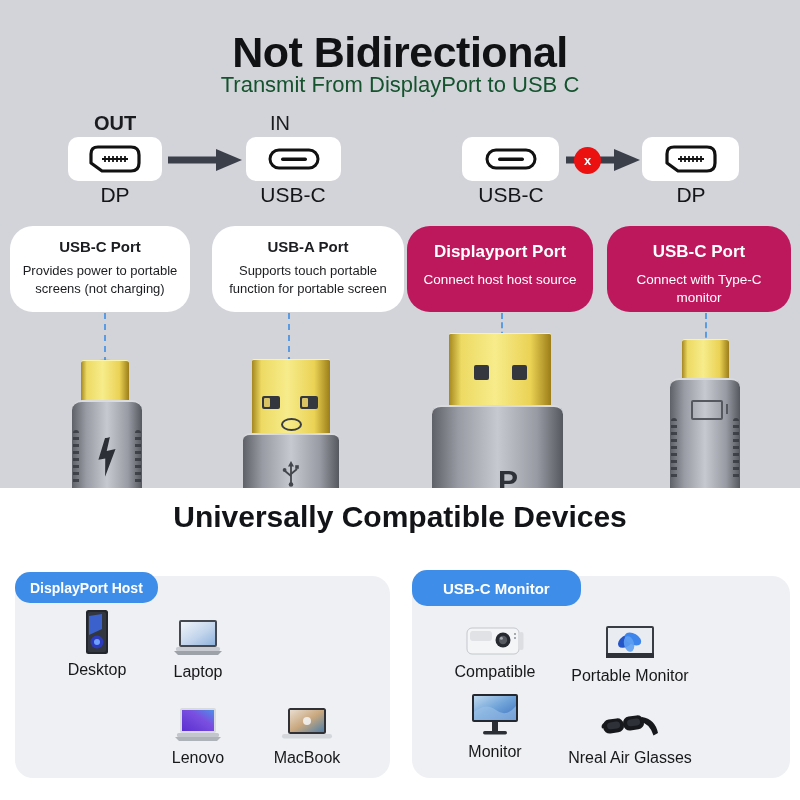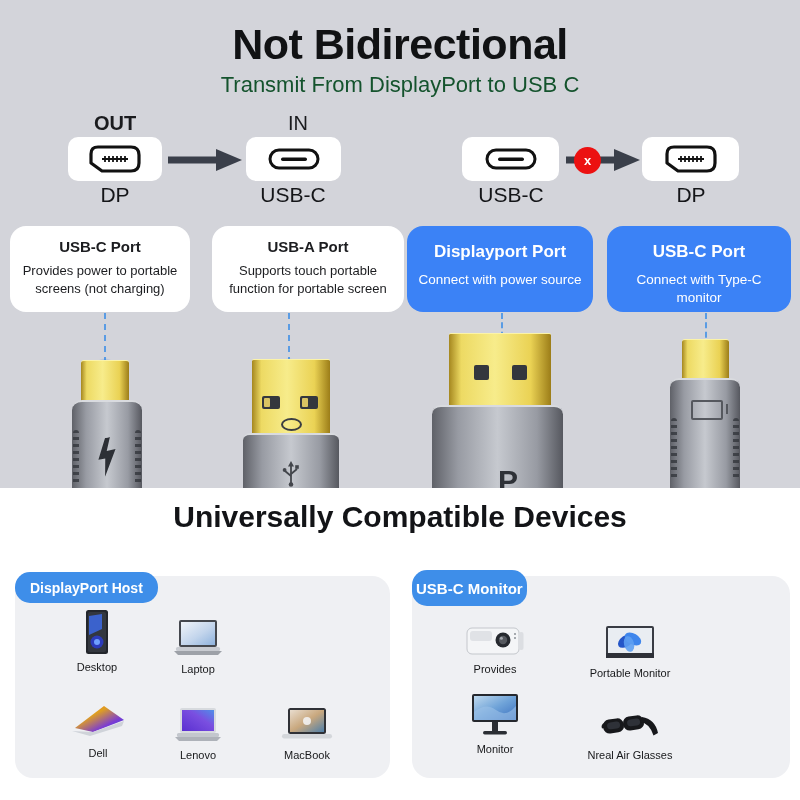--- a/index.html
+++ b/index.html
@@ -1,29 +1,29 @@
 <!DOCTYPE html>
 <html><head>
 <meta charset="utf-8">
 <style>
   html,body{margin:0;padding:0;background:#fff;}
   .canvas{position:relative;width:800px;height:800px;font-family:"Liberation Sans",sans-serif;overflow:hidden;background:#fff;}
   .abs{position:absolute;}
   
   .top-section{position:absolute;left:0;top:0;width:800px;height:488px;background:#d3d4da;overflow:hidden;}
-  .main-title{left:0;top:20px;width:800px;text-align:center;font-size:43px;font-weight:bold;color:#111214;letter-spacing:-0.5px;}
+  .main-title{left:0;top:28px;width:800px;text-align:center;font-size:43px;font-weight:bold;color:#111214;letter-spacing:-0.5px;}
   .sub-title{left:0;top:72px;width:800px;text-align:center;font-size:22px;color:#14532d;}
   .flow-io{font-size:20px;color:#1a1b1e;text-align:center;width:100px;}
   .conn-box{background:#ffffff;border-radius:10px;display:flex;align-items:center;justify-content:center;width:95px;height:44px;}
   .flow-name{font-size:21px;color:#141518;text-align:center;width:120px;}
   .nope-badge{width:27px;height:27px;border-radius:50%;background:#ec1111;color:#fff;display:flex;align-items:center;justify-content:center;font-size:13px;font-weight:bold;}
   
-  .port-card{border-radius:16px;height:86px;text-align:center;box-sizing:border-box;}
+  .port-card{border-radius:23px;height:86px;text-align:center;box-sizing:border-box;}
   .port-card.white{background:#fff;color:#1c1d20;padding-top:12px;}
-  .port-card.blue{background:#3b82f6;color:#fff;padding-top:16px;}
+  .port-card.blue{background:#be185d;color:#fff;padding-top:16px;}
   .port-card .pc-title{font-weight:bold;font-size:15px;margin:0 0 7px 0;}
   .port-card.blue .pc-title{font-size:17px;margin-bottom:9px;}
   .port-card .pc-desc{font-size:13px;line-height:1.35;margin:0 10px;}
   .port-card.blue .pc-desc{font-size:13.5px;}
   
   .dash-line{width:0;border-left:2px dashed #5a9ce4;}
   .glow-dot{width:24px;height:24px;background:radial-gradient(circle,#0f62d8 0 4px,rgba(31,111,224,.6) 7px,rgba(31,111,224,0) 12px);}
   
   .gold{background:linear-gradient(90deg,#a5871f 0,#edda63 12%,#f7ec8b 45%,#ead254 80%,#9c7d18 100%);border-top:1px solid #fbf3a8;}
   .metal{background:linear-gradient(90deg,#5f6168 0,#989ba3 20%,#c6c9cf 50%,#989ba3 80%,#56585f 100%);border-top:2px solid #d9dbdf;box-sizing:border-box;}
@@ -31,34 +31,34 @@
   .slot{background:#34373d;border-radius:2px;}
   .slot .contact{position:absolute;left:2px;top:2px;width:6px;height:9px;background:#d9c362;border-radius:1px;}
   .oval{border:2.2px solid #3a3d42;border-radius:50%;background:transparent;}
   .dp-plug-letter{font-size:30px;font-weight:bold;color:#2e3137;font-family:"Liberation Sans",sans-serif;}
   
   .bottom-title{left:0;top:500px;width:800px;text-align:center;font-size:30px;font-weight:bold;color:#131417;}
   .panel{background:#eff0f3;border-radius:18px;}
   .badge{background:#3e8ee9;color:#fff;font-weight:bold;border-radius:15px;display:flex;align-items:center;justify-content:center;}
   .dev-cell{display:flex;flex-direction:column;align-items:center;}
   .dev-icon{height:50px;display:flex;align-items:flex-end;justify-content:center;}
-  .dev-label{margin-top:5px;font-size:11px;color:#17181a;white-space:nowrap;}
+  .dev-label{margin-top:5px;font-size:16px;color:#17181a;white-space:nowrap;}
 </style>
 </head>
 <body>
 
 <div class="canvas">
 
   <div class="top-section">
 
     <div class="abs main-title">Not Bidirectional</div>
     <div class="abs sub-title">Transmit From DisplayPort to USB C</div>
 
     <div class="abs flow-io" style="left:65px;top:112px;font-weight:bold;">OUT</div>
-    <div class="abs flow-io" style="left:248px;top:112px;">IN</div>
+    <div class="abs flow-io" style="left:230px;top:112px;">IN</div>
 
     <div class="abs conn-box" style="left:68px;top:137px;width:94px;">
       <svg width="58" height="32" viewBox="0 0 58 32">
         <path d="M12 4 H45 Q53 4 53 12 V20 Q53 28 45 28 H16 L5 20 V11 Q5 4 12 4 Z" fill="none" stroke="#111" stroke-width="3.2" stroke-linejoin="round"></path>
         <line x1="16" y1="16" x2="42" y2="16" stroke="#111" stroke-width="2"></line>
         <g stroke="#111" stroke-width="1.8">
           <line x1="19" y1="13" x2="19" y2="19"></line>
             <line x1="23" y1="13" x2="23" y2="19"></line>
           <line x1="27" y1="13" x2="27" y2="19"></line>
             <line x1="31" y1="13" x2="31" y2="19"></line>
@@ -117,21 +117,21 @@
     <div class="abs port-card white" style="left:10px;top:226px;width:180px;">
       <p class="pc-title">USB-C Port</p>
       <p class="pc-desc">Provides power to portable screens (not charging)</p>
     </div>
     <div class="abs port-card white" style="left:212px;top:226px;width:192px;">
       <p class="pc-title">USB-A Port</p>
       <p class="pc-desc">Supports touch portable function for portable screen</p>
     </div>
     <div class="abs port-card blue" style="left:407px;top:226px;width:186px;">
       <p class="pc-title">Displayport Port</p>
-      <p class="pc-desc">Connect with power source</p>
+      <p class="pc-desc">Connect host host source</p>
     </div>
     <div class="abs port-card blue" style="left:607px;top:226px;width:184px;">
       <p class="pc-title">USB-C Port</p>
       <p class="pc-desc">Connect with Type-C monitor</p>
     </div>
 
     <div class="abs dash-line" style="left:104px;top:313px;height:50px;"></div>
     <div class="abs dash-line" style="left:288px;top:313px;height:50px;"></div>
     <div class="abs dash-line" style="left:501px;top:313px;height:34px;"></div>
     <div class="abs dash-line" style="left:705px;top:313px;height:34px;"></div>
@@ -220,37 +220,20 @@
         <rect x="7" y="2" width="38" height="27" rx="2" fill="#45484e"></rect>
         <rect x="9" y="4" width="34" height="23" fill="url(#g-lap)"></rect>
         <rect x="4" y="29" width="44" height="4" rx="1.5" fill="#c8cbd1"></rect>
         <path d="M2 33 H50 L46 37 H6 Z" fill="#9da1a8"></path>
       </svg>
     </div>
     <div class="dev-label">Laptop</div>
   </div>
 
 
-  <div class="abs dev-cell" style="left:50px;top:692px;width:96px;">
-    <div class="dev-icon">
-      <svg width="60" height="40" viewBox="0 0 60 40">
-        <defs>
-            <linearGradient id="g-dell" x1="0" y1="0" x2="1" y2="1">
-          <stop offset="0" stop-color="#e8452a"></stop>
-              <stop offset="0.35" stop-color="#e0a01f"></stop>
-              <stop offset="0.7" stop-color="#7a3bd4"></stop>
-              <stop offset="1" stop-color="#2750d8"></stop>
-        </linearGradient>
-          </defs>
-        <path d="M7 26 L36 4 L56 18 L25 30 Z" fill="url(#g-dell)"></path>
-        <path d="M4 29 L25 30 L56 19 L54 24 L22 34 Z" fill="#cfd3d9"></path>
-      </svg>
-    </div>
-    <div class="dev-label">Dell</div>
-  </div>
 
   <div class="abs dev-cell" style="left:153px;top:694px;width:90px;">
     <div class="dev-icon">
       <svg width="52" height="38" viewBox="0 0 52 38">
         <defs>
             <linearGradient id="g-len" x1="0" y1="1" x2="1" y2="0">
           <stop offset="0" stop-color="#5a2fd0"></stop>
               <stop offset="0.6" stop-color="#7a4fe0"></stop>
               <stop offset="1" stop-color="#4f8fe8"></stop>
         </linearGradient>
@@ -277,36 +260,36 @@
         <rect x="9" y="2" width="38" height="26" rx="2.5" fill="#2f3136"></rect>
         <rect x="11" y="4" width="34" height="22" fill="url(#g-mac)"></rect>
         <circle cx="28" cy="15" r="4" fill="#f4f6f8" opacity="0.85"></circle>
         <rect x="3" y="28" width="50" height="4.5" rx="2.2" fill="#d4d7db"></rect>
       </svg>
     </div>
     <div class="dev-label">MacBook</div>
   </div>
 
   <div class="abs panel" style="left:412px;top:576px;width:378px;height:202px;"></div>
-  <div class="abs badge" style="left:412px;top:570px;height:36px;padding:0 4px;font-size:15px;">USB-C Monitor</div>
+  <div class="abs badge" style="left:412px;top:570px;height:36px;padding:0 31px;font-size:15px;">USB-C Monitor</div>
 
   <div class="abs dev-cell" style="left:447px;top:608px;width:96px;">
     <div class="dev-icon">
       <svg width="60" height="38" viewBox="0 0 60 38">
         <rect x="2" y="8" width="52" height="26" rx="5" fill="#f4f5f7" stroke="#c4c7cc" stroke-width="1"></rect>
         <rect x="5" y="11" width="22" height="10" rx="3" fill="#e0e2e6"></rect>
         <circle cx="38" cy="20" r="7.5" fill="#26292f"></circle>
         <circle cx="38" cy="20" r="4.2" fill="#56595f"></circle>
         <circle cx="36.4" cy="18.2" r="1.5" fill="#a5a9b0"></circle>
         <rect x="54" y="12" width="4.5" height="18" rx="2" fill="#dcdee2"></rect>
         <circle cx="50" cy="14" r="1" fill="#8b8f96"></circle>
           <circle cx="50" cy="18" r="1" fill="#8b8f96"></circle>
       </svg>
     </div>
-    <div class="dev-label">Provides</div>
+    <div class="dev-label">Compatible</div>
   </div>
 
   <div class="abs dev-cell" style="left:565px;top:612px;width:130px;">
     <div class="dev-icon">
       <svg width="52" height="38" viewBox="0 0 52 38">
         <rect x="2" y="2" width="48" height="32" rx="2" fill="#393c43"></rect>
         <rect x="4" y="4" width="44" height="25" fill="#e9edf2"></rect>
         <g>
           <ellipse cx="22" cy="17" rx="9" ry="5.5" fill="#2456c8" transform="rotate(-35 22 17)"></ellipse>
           <ellipse cx="29" cy="15" rx="9" ry="5.5" fill="#3f86ec" transform="rotate(30 29 15)"></ellipse>

